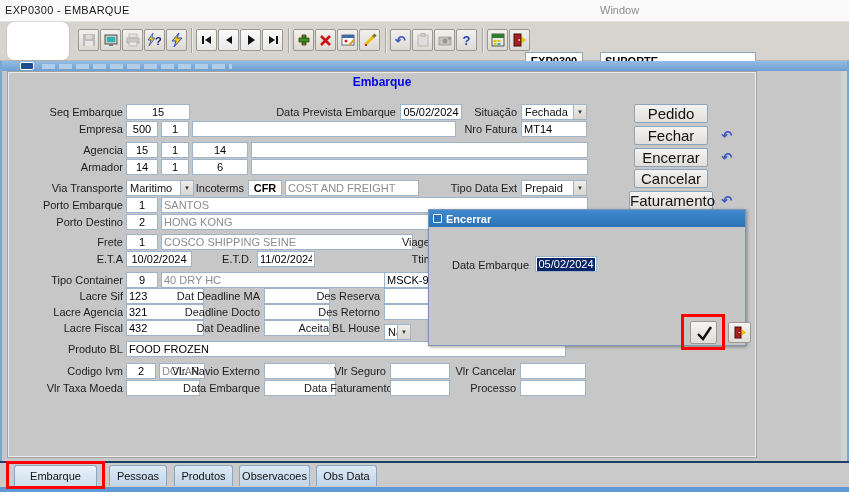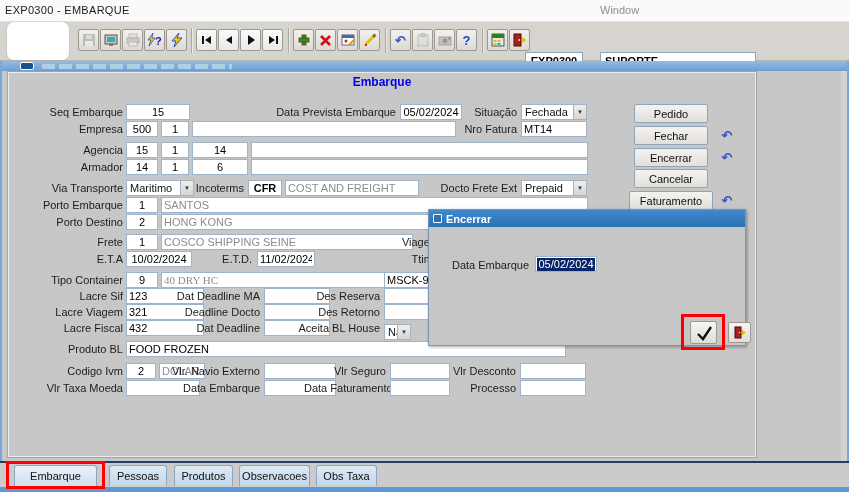--- a/index.html
+++ b/index.html
@@ -46,21 +46,21 @@
     position:absolute; height:16px; background:#fff; border:1px solid #9fb4c9;
     font-family:"Liberation Sans",sans-serif; font-size:11px; color:#000; padding:0 2px; margin:0;
   }
   .fld.c { text-align:center; }
   .fld.gray { color:#8c8c8c; }
   .dd { position:absolute; height:16px; background:#fff; border:1px solid #9fb4c9; display:flex; }
   .dd .val { flex:1; line-height:14px; padding:0 3px; overflow:hidden; white-space:nowrap; }
   .dd .arr { width:13px; background:linear-gradient(#efeeec,#d8d5d0); border-left:1px solid #9fb4c9;
     display:flex; align-items:center; justify-content:center; font-size:6px; color:#333; }
   .abtn { position:absolute; height:19px; background:linear-gradient(#f4f3f1,#e2dfda); border:1px solid #8ea4b8;
-    border-radius:2px; font-family:"Liberation Sans",sans-serif; font-size:11px; color:#111; cursor:pointer; padding:0; }
+    border-radius:2px; font-family:"Liberation Sans",sans-serif; font-size:15px; color:#111; cursor:pointer; padding:0; }
   .ubtn { position:absolute; width:26px; height:17px; background:transparent; border:0; color:#3a57c4;
     font-size:13px; font-weight:bold; line-height:15px; cursor:pointer; padding:0; }
   
   .dialog { position:absolute; left:428px; top:209px; width:318px; height:137px; background:#c6c6c6;
     border:1px solid #7a96b2; box-shadow:1px 1px 3px rgba(0,0,0,.35); z-index:5; }
   .dialog .dtitle { position:absolute; left:0; top:0; width:100%; height:17px;
     background:linear-gradient(#4189ce,#2a72b5); color:#fff; font-weight:bold; font-size:11px;
     display:flex; align-items:center; padding-left:4px; gap:4px; }
   .dialog .dticon { width:9px; height:9px; border:1px solid #fff; border-radius:1px; background:#2a72b5; }
   .selfld { position:absolute; height:16px; background:#fff; border:1px solid #9fb4c9; display:flex; align-items:center; justify-content:center; }
@@ -306,21 +306,21 @@
     <input class="fld" style="left: 242px; top: 86px; width: 337px;" readonly="" value="">
 
     <span class="lbl" style="left:2px;top:108px;width:112px">Via Transporte</span>
     <div class="dd" style="left:117px;top:107px;width:68px">
       <span class="val">Maritimo</span>
       <span class="arr">▼</span>
     </div>
     <span class="lbl" style="left:185px;top:108px;width:50px">Incoterms</span>
     <input class="fld c" style="left: 239px; top: 107px; width: 34px; font-weight: bold;" readonly="" value="CFR">
     <input class="fld gray" style="left: 276px; top: 107px; width: 134px;" readonly="" value="COST AND FREIGHT">
-    <span class="lbl" style="left:430px;top:108px;width:78px">Docto Frete Ext</span>
+    <span class="lbl" style="left:430px;top:108px;width:78px">Tipo Data Ext</span>
     <div class="dd" style="left:512px;top:107px;width:66px">
       <span class="val">Prepaid</span>
       <span class="arr">▼</span>
     </div>
 
     <span class="lbl" style="left:2px;top:125px;width:112px">Porto Embarque</span>
     <input class="fld c" style="left: 117px; top: 124px; width: 32px;" readonly="" value="1">
     <input class="fld gray" style="left: 152px; top: 124px; width: 427px;" readonly="" value="SANTOS">
 
     <span class="lbl" style="left:2px;top:142px;width:112px">Porto Destino</span>
@@ -335,31 +335,31 @@
 
     <span class="lbl" style="left:2px;top:179px;width:112px">E.T.A</span>
     <input class="fld c" style="left: 117px; top: 178px; width: 66px;" readonly="" value="10/02/2024">
     <span class="lbl" style="left:185px;top:179px;width:58px">E.T.D.</span>
     <input class="fld c" style="left: 248px; top: 178px; width: 58px;" readonly="" value="11/02/2024">
     <span class="lbl" style="left:350px;top:179px;width:80px">Ttime</span>
     <input class="fld c" style="left: 434px; top: 178px; width: 42px;" readonly="" value="40">
 
     <span class="lbl" style="left:2px;top:200px;width:112px">Tipo Container</span>
     <input class="fld c" style="left: 117px; top: 199px; width: 32px;" readonly="" value="9">
-    <input class="fld gray" style="left: 152px; top: 199px; width: 252px; font-family: Liberation Serif, serif;" readonly="" value="40 DRY HC">
+    <input class="fld gray" style="left: 152px; top: 199px; width: 252px;" readonly="" value="40 DRY HC">
     <input class="fld" style="left: 375px; top: 199px; width: 125px;" readonly="" value="MSCK-981">
 
     <span class="lbl" style="left:2px;top:216px;width:112px">Lacre Sif</span>
     <input class="fld" style="left: 117px; top: 215px; width: 78px;" readonly="" value="123">
     <span class="lbl" style="left:133px;top:216px;width:118px">Dat Deadline MA</span>
     <input class="fld" style="left: 255px; top: 215px; width: 66px;" readonly="" value="">
     <span class="lbl" style="left:293px;top:216px;width:78px">Des Reserva</span>
     <input class="fld" style="left: 375px; top: 215px; width: 64px;" readonly="" value="">
 
-    <span class="lbl" style="left:2px;top:232px;width:112px">Lacre Viagem</span>
+    <span class="lbl" style="left:2px;top:232px;width:112px">Lacre Agencia</span>
     <input class="fld" style="left: 117px; top: 231px; width: 78px;" readonly="" value="321">
     <span class="lbl" style="left:133px;top:232px;width:118px">Deadline Docto</span>
     <input class="fld" style="left: 255px; top: 231px; width: 66px;" readonly="" value="">
     <span class="lbl" style="left:293px;top:232px;width:78px">Des Retorno</span>
     <input class="fld" style="left: 375px; top: 231px; width: 64px;" readonly="" value="">
 
     <span class="lbl" style="left:2px;top:248px;width:112px">Lacre Fiscal</span>
     <input class="fld" style="left: 117px; top: 247px; width: 78px;" readonly="" value="432">
     <span class="lbl" style="left:133px;top:248px;width:118px">Dat Deadline</span>
     <input class="fld" style="left: 255px; top: 247px; width: 66px;" readonly="" value="">
@@ -372,21 +372,21 @@
     <span class="lbl" style="left:2px;top:269px;width:112px">Produto BL</span>
     <input class="fld" style="left: 117px; top: 268px; width: 440px;" readonly="" value="FOOD FROZEN">
 
     <span class="lbl" style="left:2px;top:291px;width:112px">Codigo Ivm</span>
     <input class="fld c" style="left: 117px; top: 290px; width: 30px;" readonly="" value="2">
     <input class="fld gray" style="left: 150px; top: 290px; width: 46px;" readonly="" value="DOLAR">
     <span class="lbl" style="left:133px;top:291px;width:118px">Vlr. Navio Externo</span>
     <input class="fld" style="left: 255px; top: 290px; width: 72px;" readonly="" value="">
     <span class="lbl" style="left:295px;top:291px;width:82px">Vlr Seguro</span>
     <input class="fld" style="left: 381px; top: 290px; width: 60px;" readonly="" value="">
-    <span class="lbl" style="left:427px;top:291px;width:80px">Vlr Desconto</span>
+    <span class="lbl" style="left:427px;top:291px;width:80px">Vlr Cancelar</span>
     <input class="fld" style="left: 511px; top: 290px; width: 66px;" readonly="" value="">
 
     <span class="lbl" style="left:2px;top:308px;width:112px">Vlr Taxa Moeda</span>
     <input class="fld" style="left: 117px; top: 307px; width: 74px;" readonly="" value="">
     <span class="lbl" style="left:133px;top:308px;width:118px">Data Embarque</span>
     <input class="fld" style="left: 255px; top: 307px; width: 72px;" readonly="" value="">
     <span class="lbl" style="left:295px;top:308px;width:82px">Data Faturamento</span>
     <input class="fld" style="left: 381px; top: 307px; width: 60px;" readonly="" value="">
     <span class="lbl" style="left:427px;top:308px;width:80px">Processo</span>
     <input class="fld" style="left: 511px; top: 307px; width: 66px;" readonly="" value="">
@@ -428,18 +428,18 @@
     </button>
     <div class="annot" style="left:252px;top:104px;width:44px;height:36px"></div>
   </div>
 
   <div class="navyline"></div>
   <div class="tabstrip">
     <button class="tab active" style="left:14px;width:83px">Embarque</button>
     <button class="tab" style="left:109px;width:58px">Pessoas</button>
     <button class="tab" style="left:174px;width:59px">Produtos</button>
     <button class="tab" style="left:239px;width:71px">Observacoes</button>
-    <button class="tab" style="left:316px;width:61px">Obs Taxa</button>
+    <button class="tab" style="left:316px;width:61px">Obs Data</button>
   </div>
   <div class="annot" style="left:6px;top:461px;width:99px;height:28px"></div>
   <div class="bottombar"></div>
 
 </div>
 
 </body></html>

